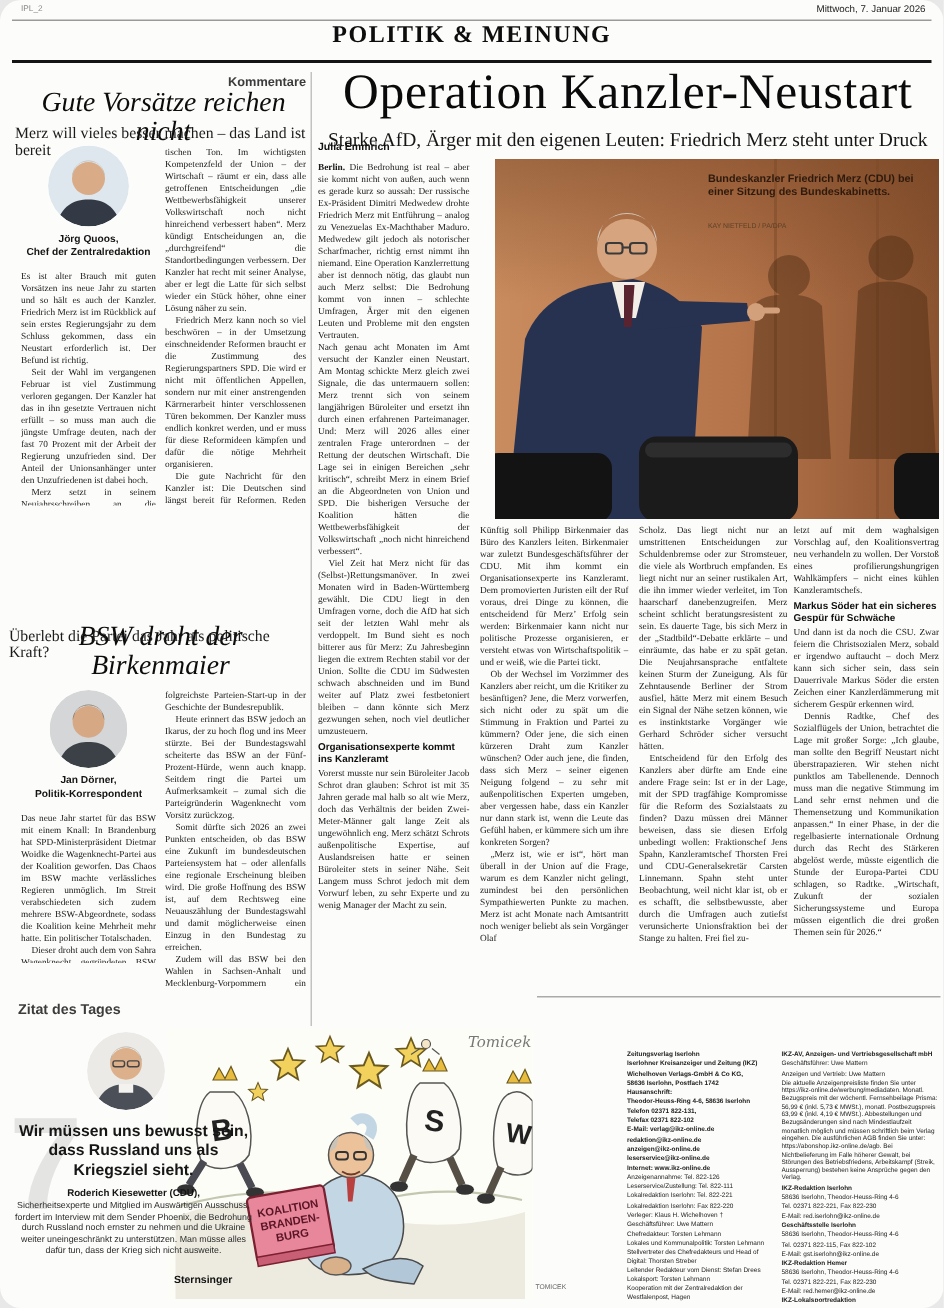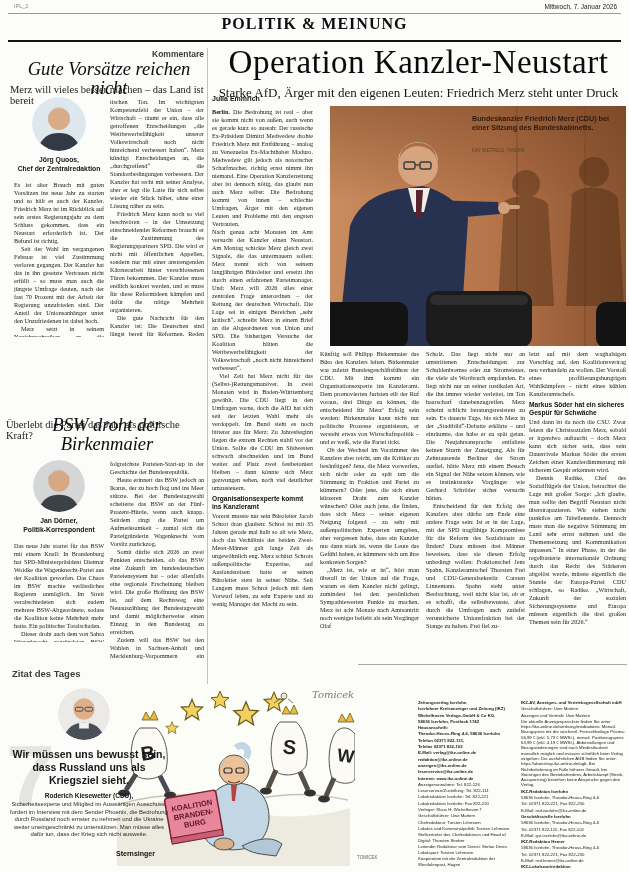--- a/index.html
+++ b/index.html
@@ -1,17 +1,17 @@
 <!DOCTYPE html>
 <html lang="de"><head>
 <meta charset="utf-8">
 <style>
   html,body{margin:0;padding:0;background:#e8e8e8;}
   .page{position:relative;width:629px;height:872px;background:#fcfcfa;margin:0 auto;overflow:hidden;
-        font-family:"Liberation Serif",serif;color:#111;}
+        font-family:"Liberation Serif",serif;color:#111;border-radius:14px;}
   .abs{position:absolute;}
   
   .pagecode{left:14px;top:3px;font:5.5px "Liberation Sans",sans-serif;color:#888;}
   .pagedate{right:12px;top:3px;font:6.5px "Liberation Sans",sans-serif;color:#222;}
   .rule-thin{left:8px;top:13px;width:613px;height:1px;background:#9a9a9a;}
   .section-title{left:0;top:15px;width:629px;text-align:center;
       font:bold 16px "Liberation Serif",serif;letter-spacing:1px;color:#0d0d0d;}
   .rule-thick{left:8px;top:40px;width:613px;height:2px;background:#141414;}
   .vdivider{left:207px;top:48px;width:1px;height:636px;background:#c2c2c2;}
   

